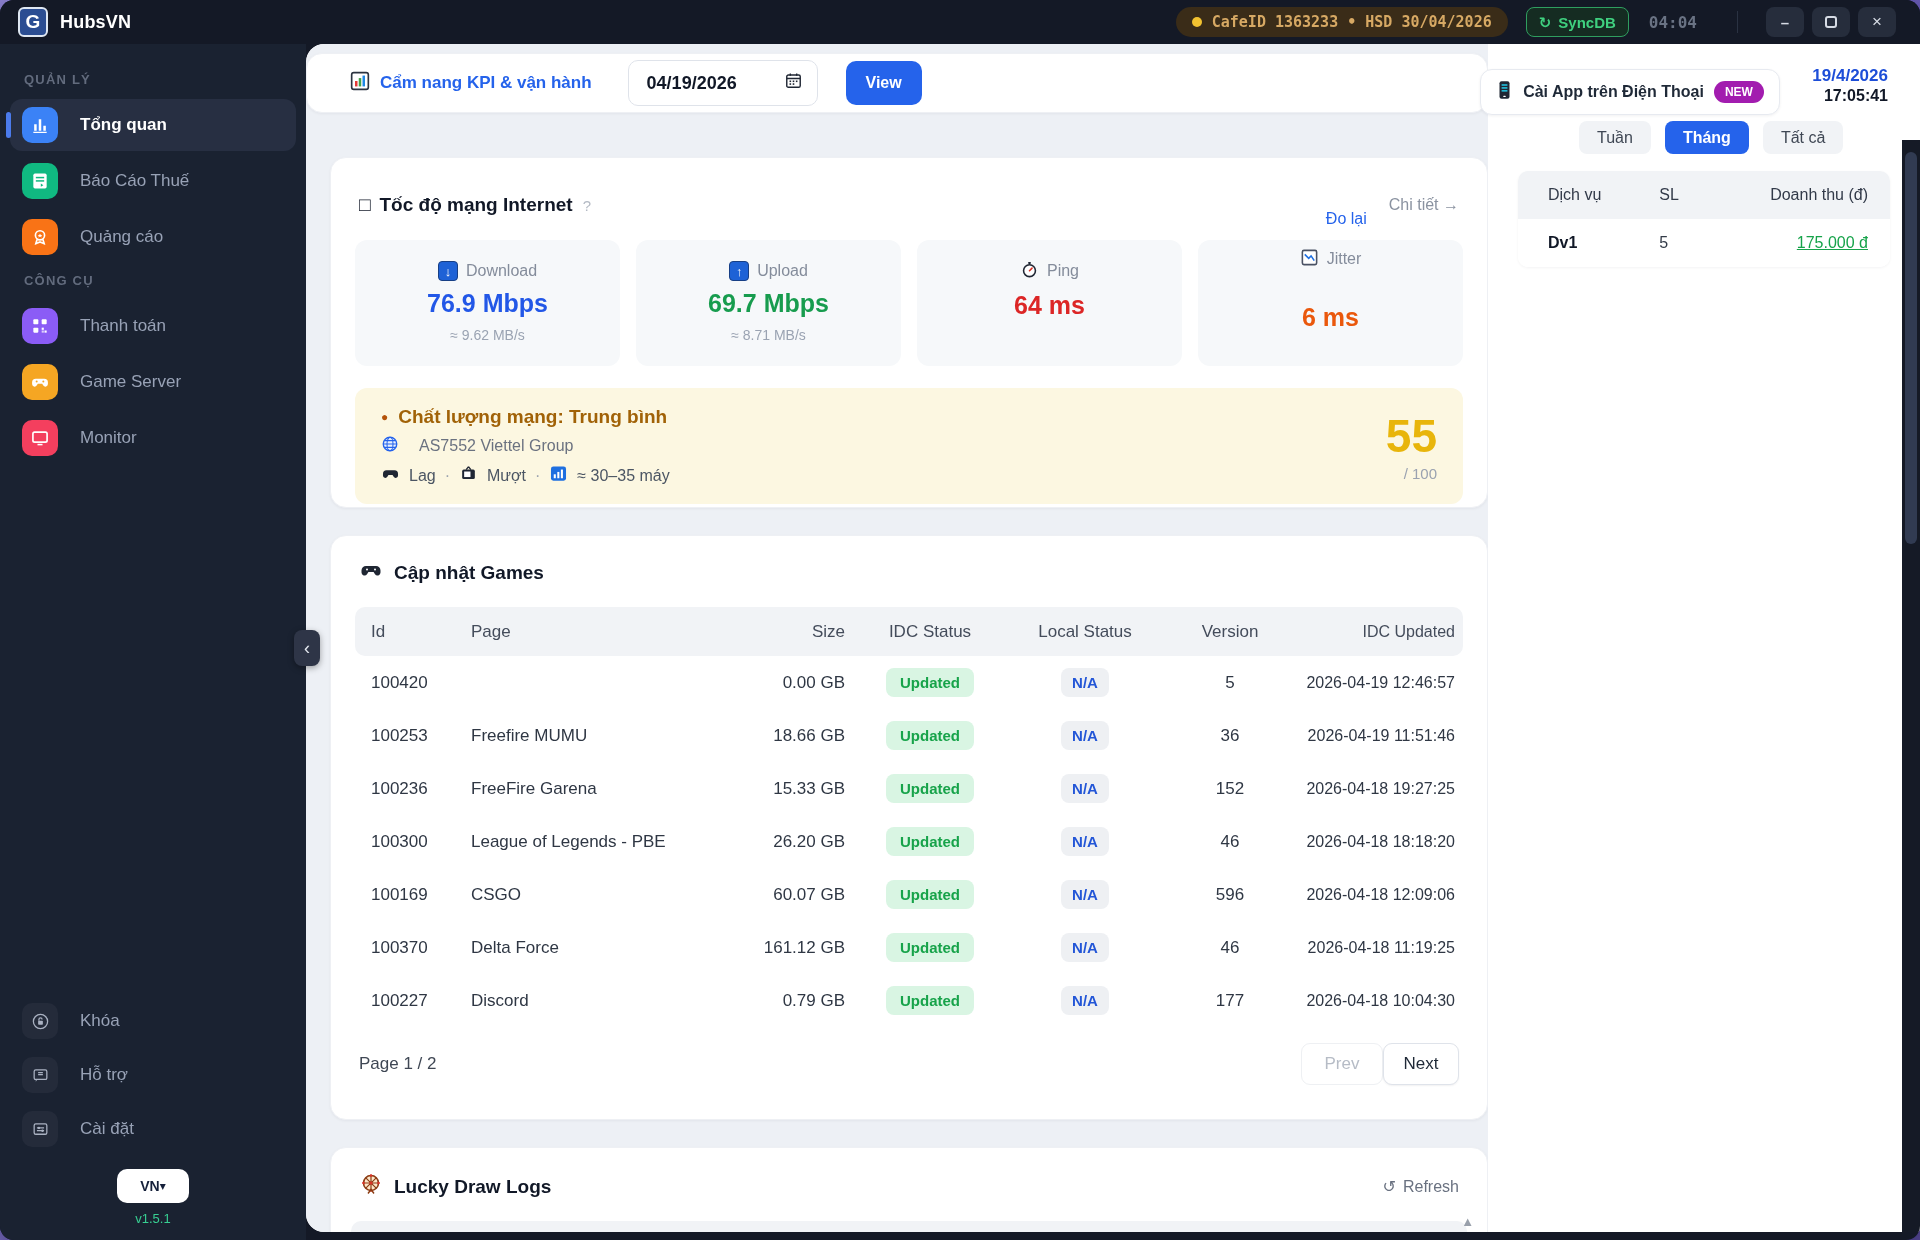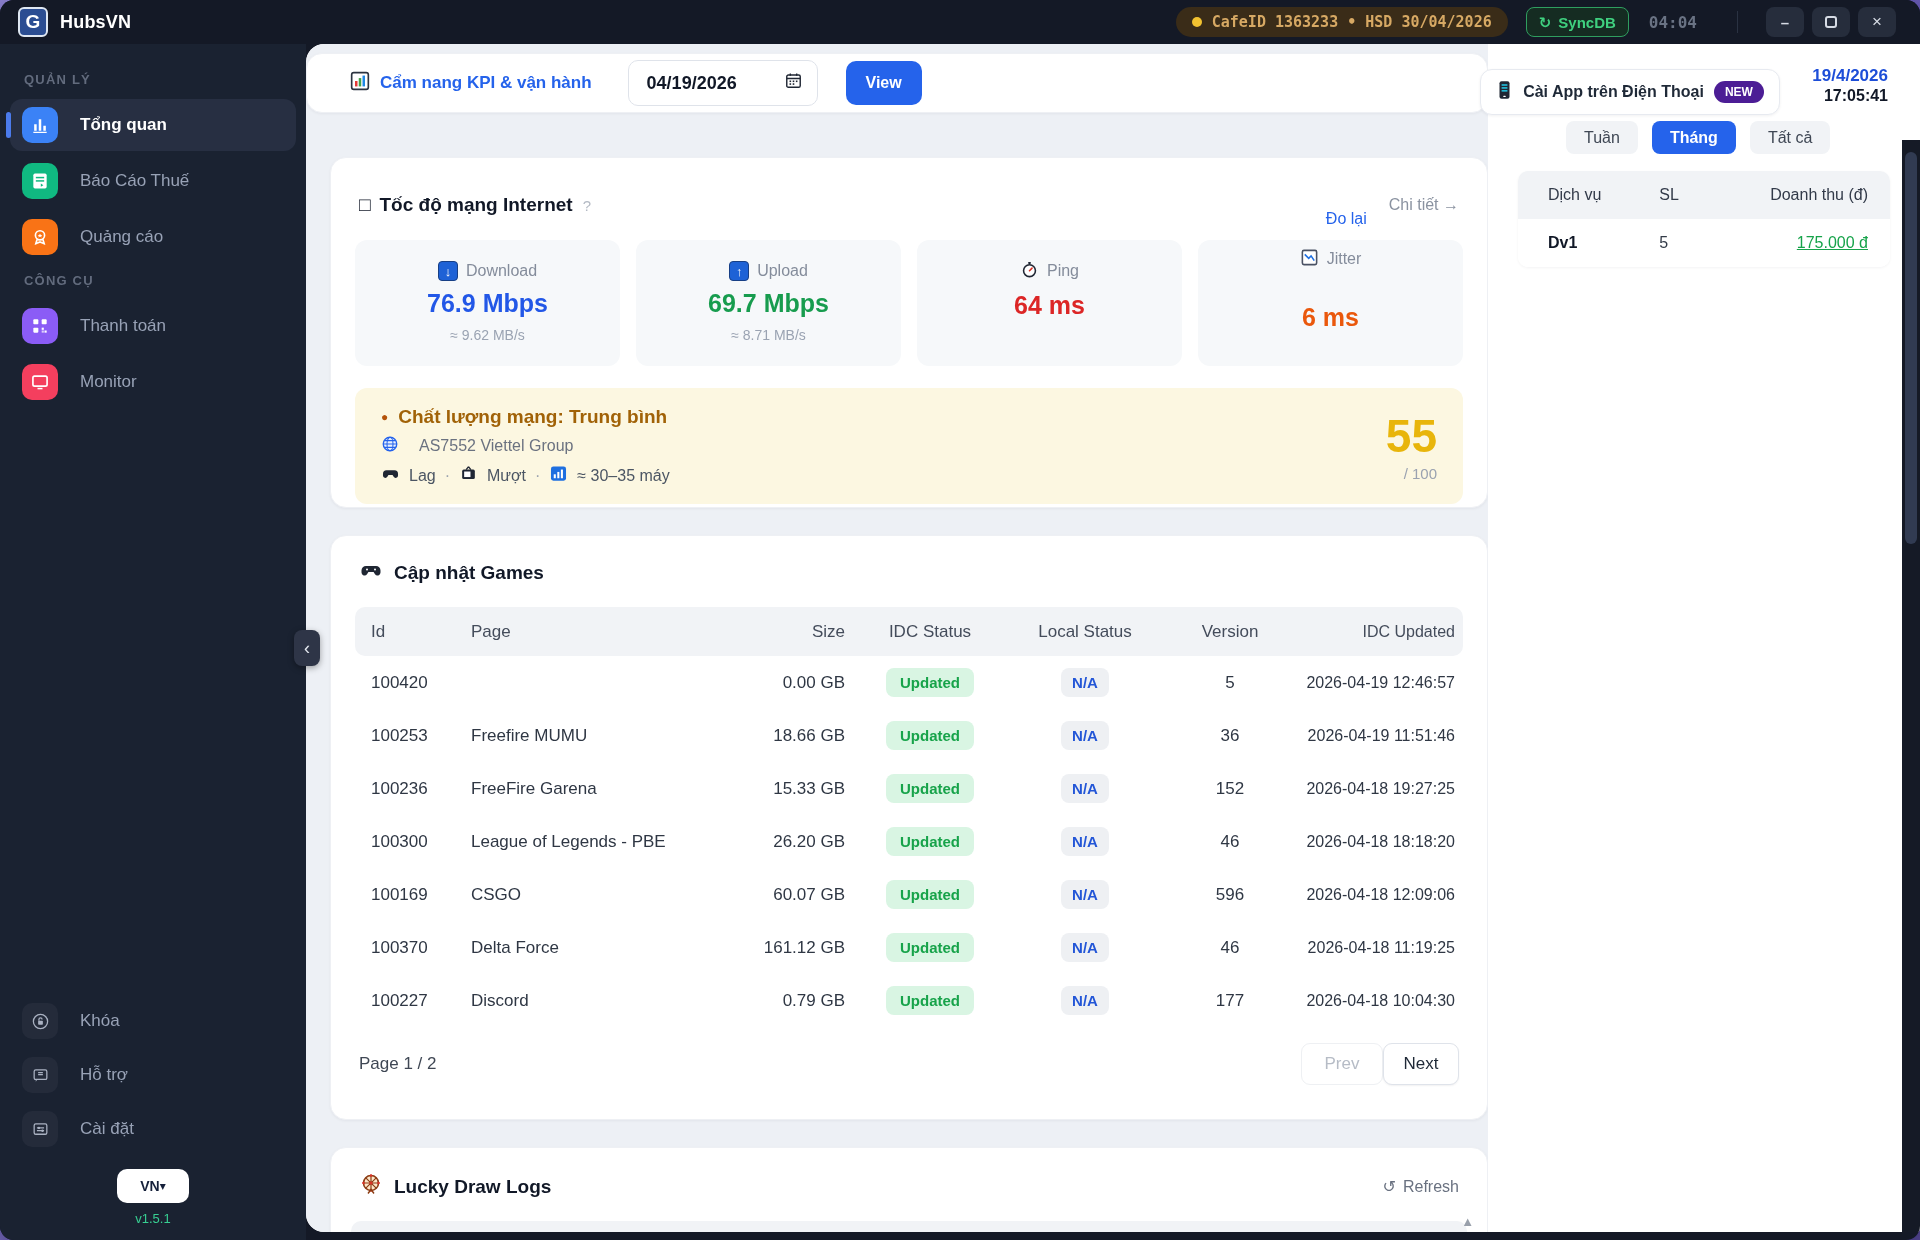--- a/index.html
+++ b/index.html
@@ -126,25 +126,25 @@
   .lucky-head{display:flex;align-items:center;}
   .lucky-title{display:flex;align-items:center;gap:11px;font-size:19px;font-weight:bold;color:#111827;}
   .refresh-link{margin-left:auto;color:#697180;font-size:16px;display:flex;align-items:center;gap:7px;cursor:pointer;}
   .lucky-bar{margin:20px -8px 0;height:26px;background:#f1f3f6;border-radius:10px 10px 0 0;}
   .scroll-top{position:absolute;right:14px;bottom:3px;color:#99a0ab;font-size:13px;cursor:pointer;}
   
   .right-col{position:absolute;left:1182px;top:0;right:0;bottom:0;background:#fff;}
   .app-btn{position:absolute;left:-8px;top:25px;width:300px;height:46px;background:#fff;border:1px solid #e7eaf0;
     border-radius:12px;box-shadow:0 1px 3px rgba(16,24,40,.06);display:flex;align-items:center;justify-content:center;
     gap:10px;font-size:16px;font-weight:bold;color:#1f2937;cursor:pointer;}
-  .new-badge{background:#4c1d95;color:#fff;font-size:12px;font-weight:bold;border-radius:999px;padding:4px 11px;}
+  .new-badge{background:#a21caf;color:#fff;font-size:12px;font-weight:bold;border-radius:999px;padding:4px 11px;}
   .datetime{position:absolute;right:32px;top:21px;text-align:right;line-height:1.25;}
   .dt-date{color:#1d4ed8;font-weight:bold;font-size:17px;}
   .dt-time{color:#111827;font-weight:bold;font-size:16px;}
-  .tabs{position:absolute;left:78px;top:77px;display:flex;gap:14px;}
+  .tabs{position:absolute;left:91px;top:77px;display:flex;gap:14px;}
   .tab{height:33px;border-radius:8px;background:#f1f3f6;color:#3f4754;font-size:16px;display:flex;
     align-items:center;justify-content:center;padding:0 18px;cursor:pointer;}
   .tab.active{background:#2563eb;color:#fff;font-weight:bold;}
   .svc-table{position:absolute;left:30px;right:30px;top:127px;border-radius:10px;overflow:hidden;
     box-shadow:0 1px 3px rgba(16,24,40,.05);}
   .svc-row{display:flex;align-items:center;height:48px;font-size:16px;}
   .svc-head{background:#f1f3f6;color:#323a49;}
   .svc-body{background:#fff;color:#333b48;}
   .s1{width:38%;padding-left:30px;}
   .s2{width:22%;}
@@ -232,20 +232,30 @@
               <rect x="4" y="14" width="6" height="6" rx="1"></rect>
               <rect x="14" y="14" width="2.6" height="2.6"></rect>
               <rect x="17.4" y="17.4" width="2.6" height="2.6"></rect>
               <rect x="14" y="17.4" width="2.6" height="2.6" opacity=".7"></rect>
             </g>
           </svg>
       </span>
       <span class="lbl">Thanh toán</span>
     </div>
 
+    <div class="side-item">
+      <span class="side-ic ic-amber">
+        <svg width="20" height="20" viewBox="0 0 24 24">
+            <path fill="#fff" d="M7 8h10a4.5 4.5 0 0 1 4.5 4.5v2a3 3 0 0 1-5.5 1.7L14.6 14H9.4L8 16.2a3 3 0 0 1-5.5-1.7v-2A4.5 4.5 0 0 1 7 8z"></path>
+            <circle cx="8" cy="11.5" r="1.2" fill="#f5a623"></circle>
+            <circle cx="16" cy="11.5" r="1.2" fill="#f5a623"></circle>
+          </svg>
+      </span>
+      <span class="lbl">Game Server</span>
+    </div>
 
     <div class="side-item">
       <span class="side-ic ic-rose">
         <svg width="20" height="20" viewBox="0 0 24 24">
             <rect x="3.5" y="5" width="17" height="12" rx="2" fill="none" stroke="#fff" stroke-width="2"></rect>
             <rect x="9" y="19" width="6" height="1.8" fill="#fff"></rect>
           </svg>
       </span>
       <span class="lbl">Monitor</span>
     </div>

